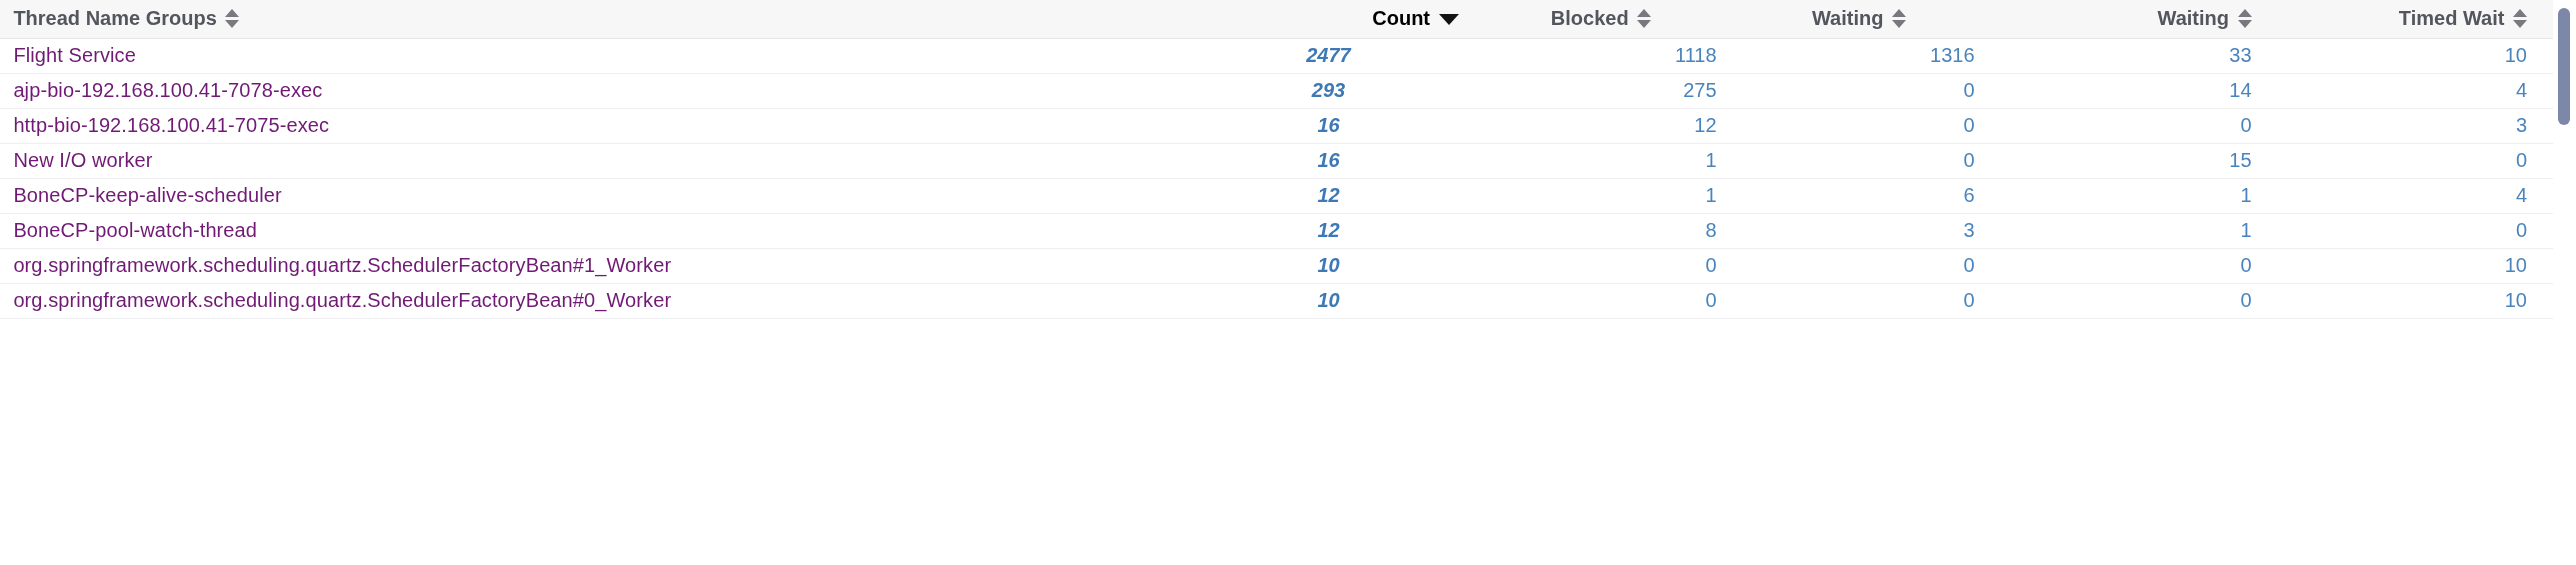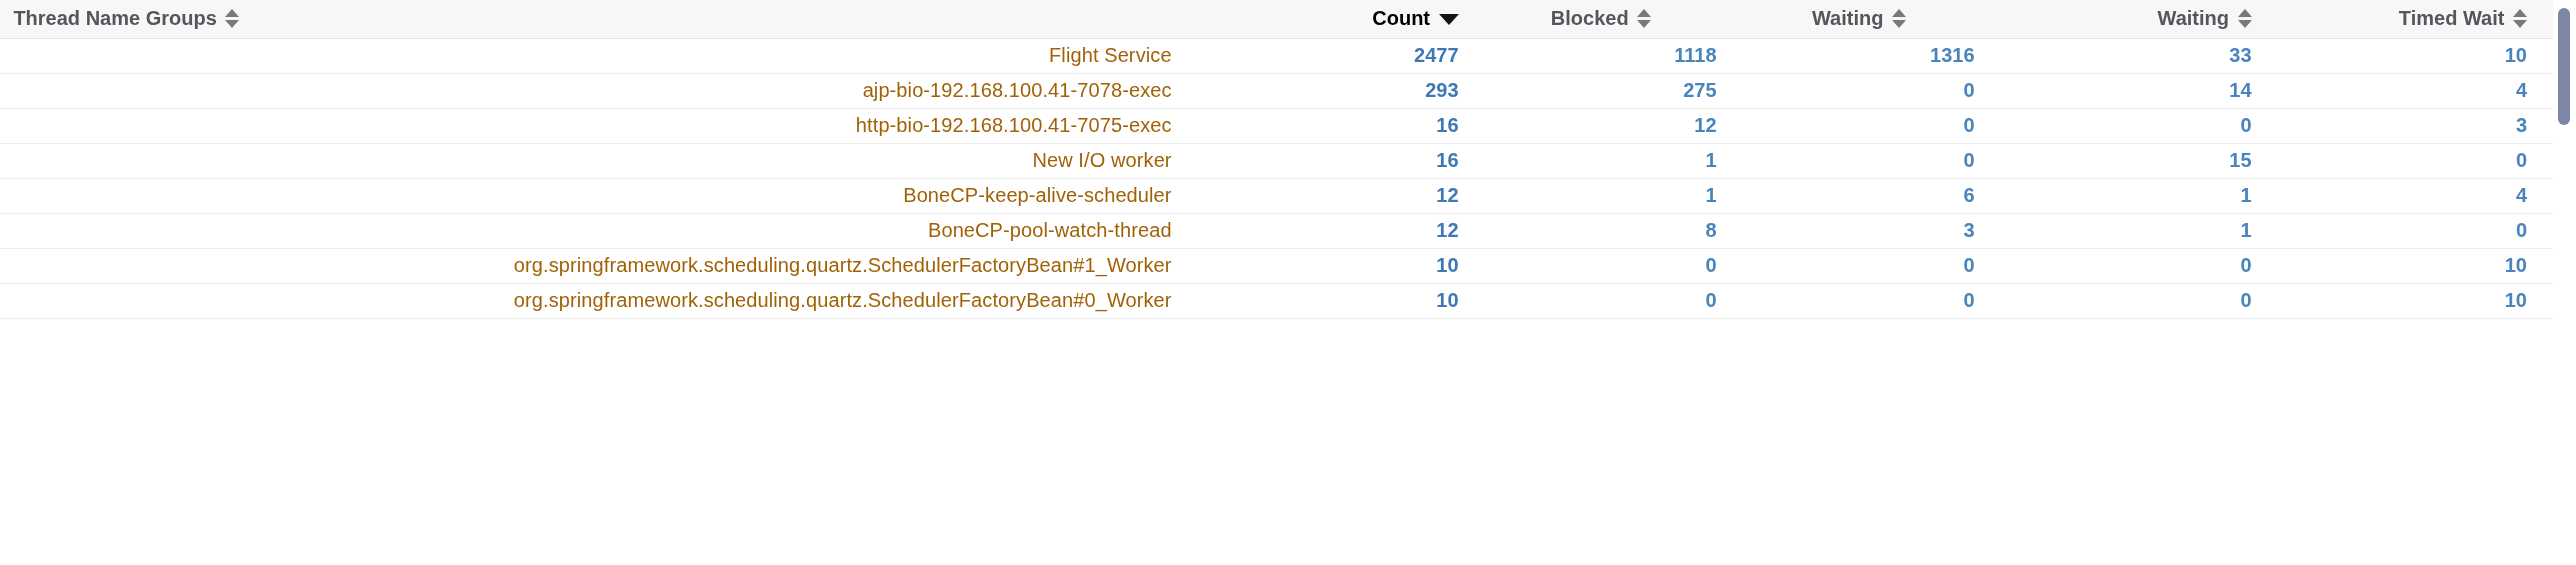--- a/index.html
+++ b/index.html
@@ -99,36 +99,37 @@
     padding: 0 13.4px;
     border-bottom: 1px solid #eeeef0;
     font-size: 20px;
     color: #1b1d1f;
     white-space: nowrap;
     overflow: hidden;
     vertical-align: middle;
   }
 
   td.cell-name {
-    text-align: right;
+    text-align: left;
     font-weight: normal;
-    color: #a16207;
+    color: #701a75;
     letter-spacing: 0.1px;
   }
 
   td.cell-num {
     text-align: right;
     color: #4a84bd;
-    font-weight: bold;
+    font-weight: normal;
   }
 
   td.cell-count {
-    text-align: right;
+    text-align: center;
     color: #3f79b5;
     font-weight: bold;
+    font-style: italic;
   }
 
   td.cell-timedwait { padding-right: 27px; }
 
   
   .scrollbar-track {
     position: absolute;
     top: 0;
     right: 0;
     width: 23px;

